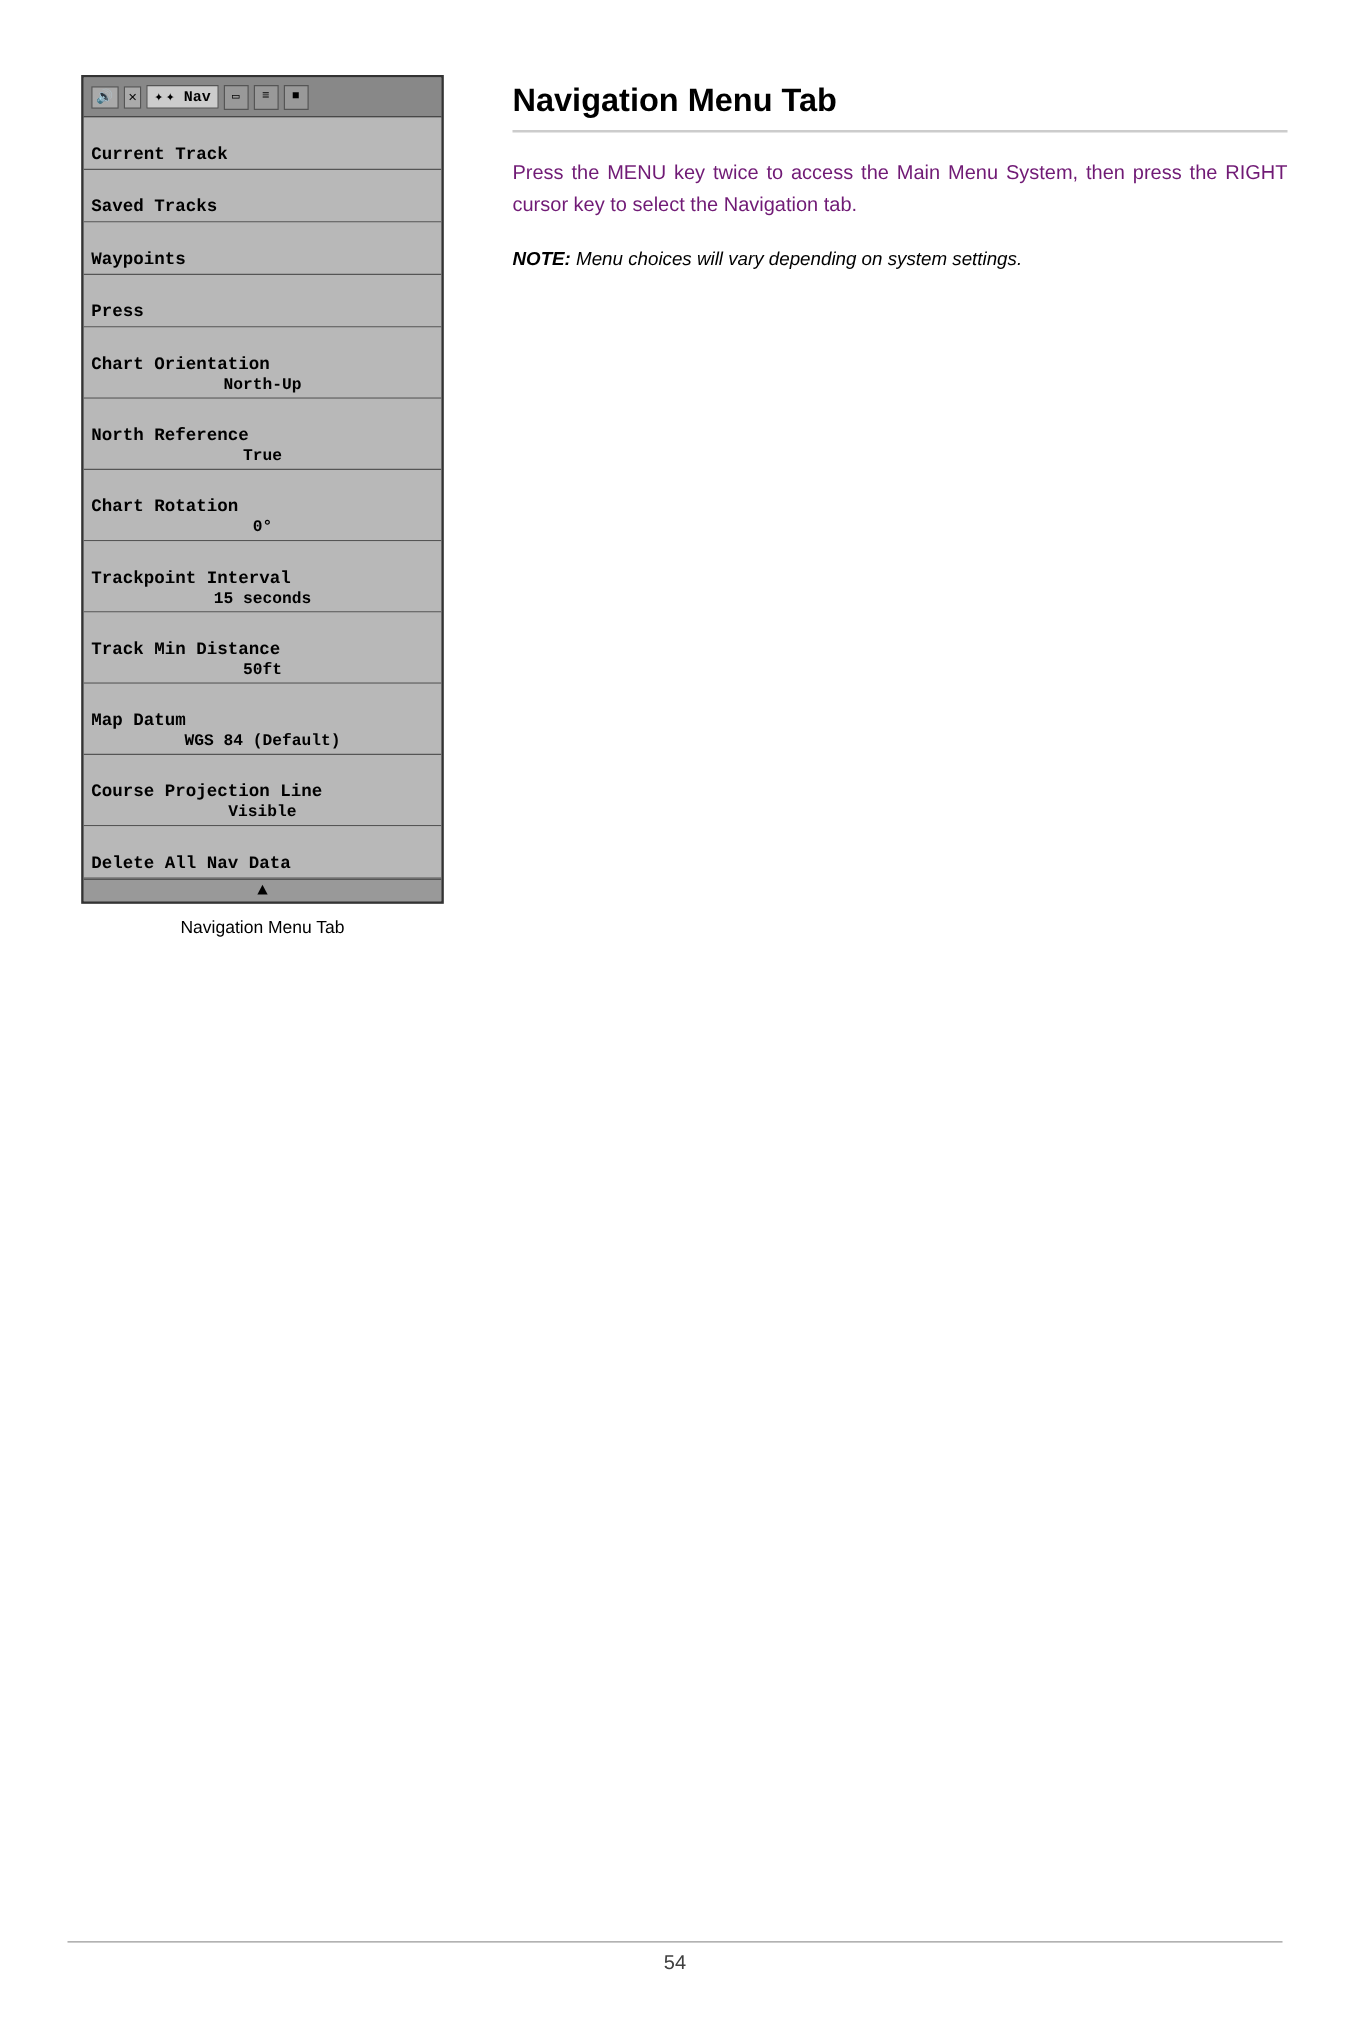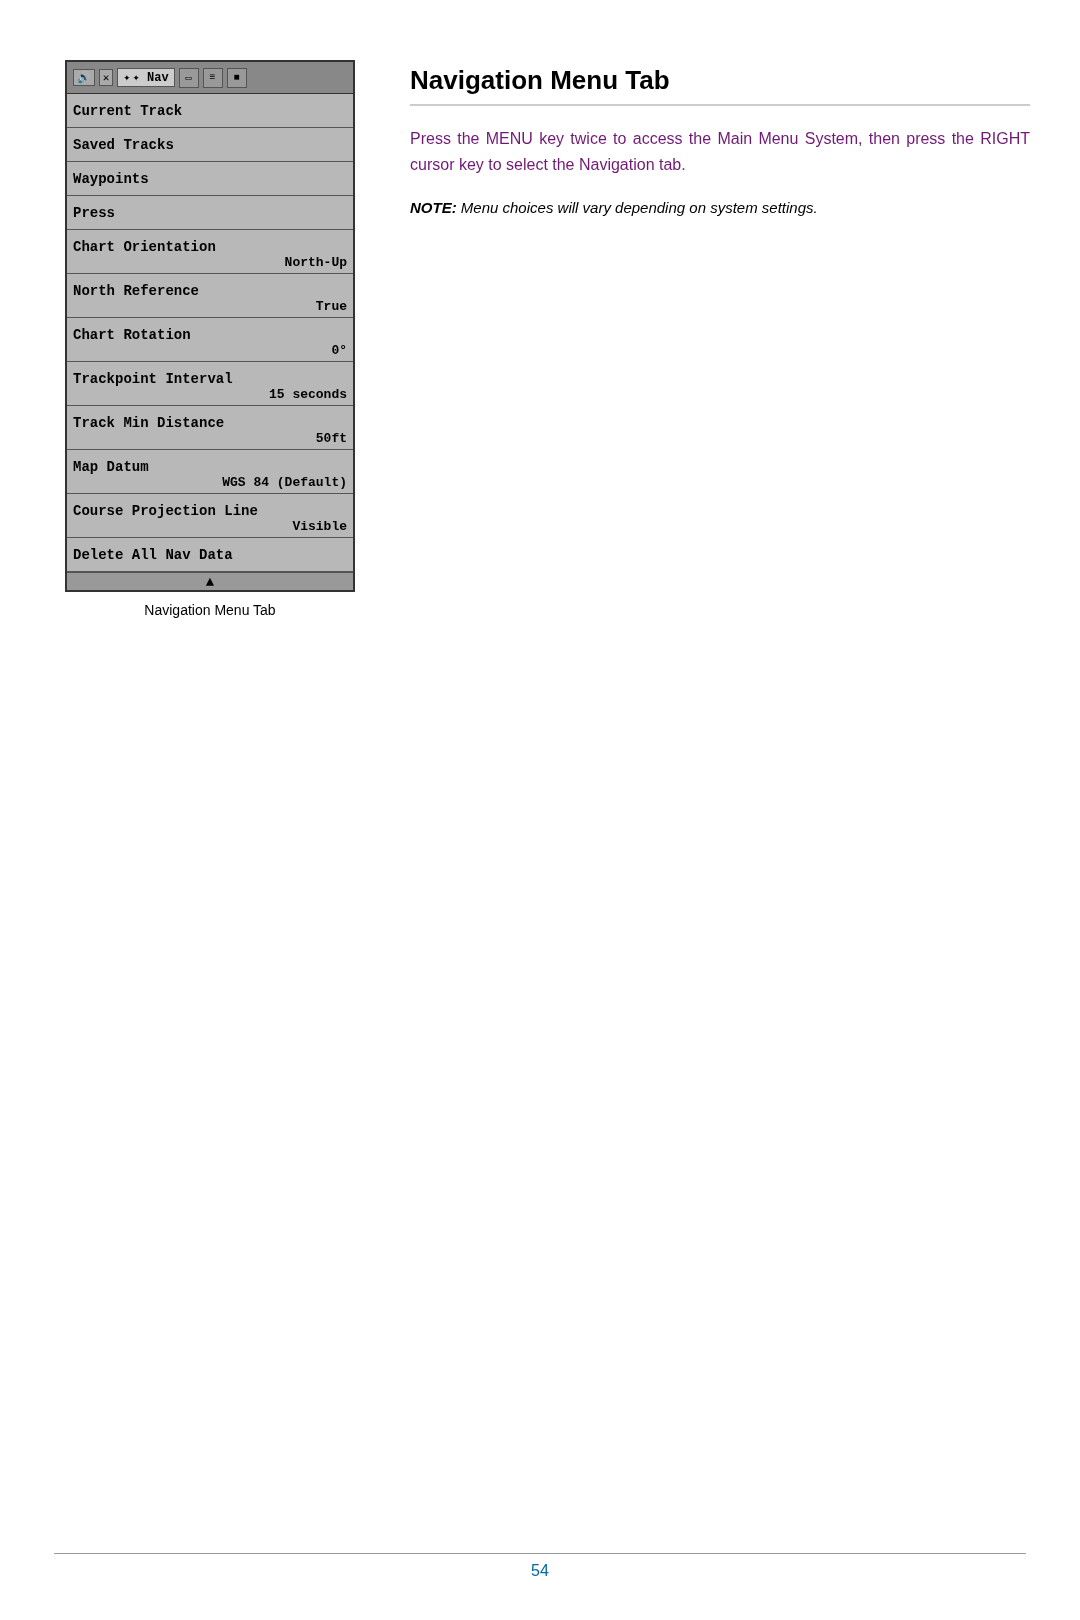--- a/index.html
+++ b/index.html
@@ -73,40 +73,40 @@
       width: 20px;
       height: 20px;
       display: flex;
       align-items: center;
       justify-content: center;
       font-size: 10px;
     }
 
     .menu-item {
       border-bottom: 1px solid #555;
-      padding: 9px 6px 3px 6px;
+      padding: 22px 6px 3px 6px;
       background: #b8b8b8;
       min-height: 34px;
       display: flex;
       flex-direction: column;
       justify-content: flex-start;
     }
 
     .menu-item-label {
       font-size: 14px;
       font-weight: bold;
       color: #000;
       font-family: 'Courier New', monospace;
     }
 
     .menu-item-value {
       font-size: 13px;
       font-weight: bold;
       color: #000;
-      text-align: right;
+      text-align: center;
       font-family: 'Courier New', monospace;
     }
 
     .device-scrollbar {
       border-top: 1px solid #555;
       background: #999;
       height: 18px;
       display: flex;
       align-items: center;
       justify-content: center;
@@ -180,21 +180,21 @@
     }
 
     .footer-line {
       width: 90%;
       height: 1px;
       background: #999;
     }
 
     .page-number {
       font-size: 16px;
-      color: #0369a1;
+      color: #404040;
       font-family: Arial, sans-serif;
     }
   </style>
 </head>
 <body>
 
 <div class="page-container">
 
   <div class="left-column">
 

